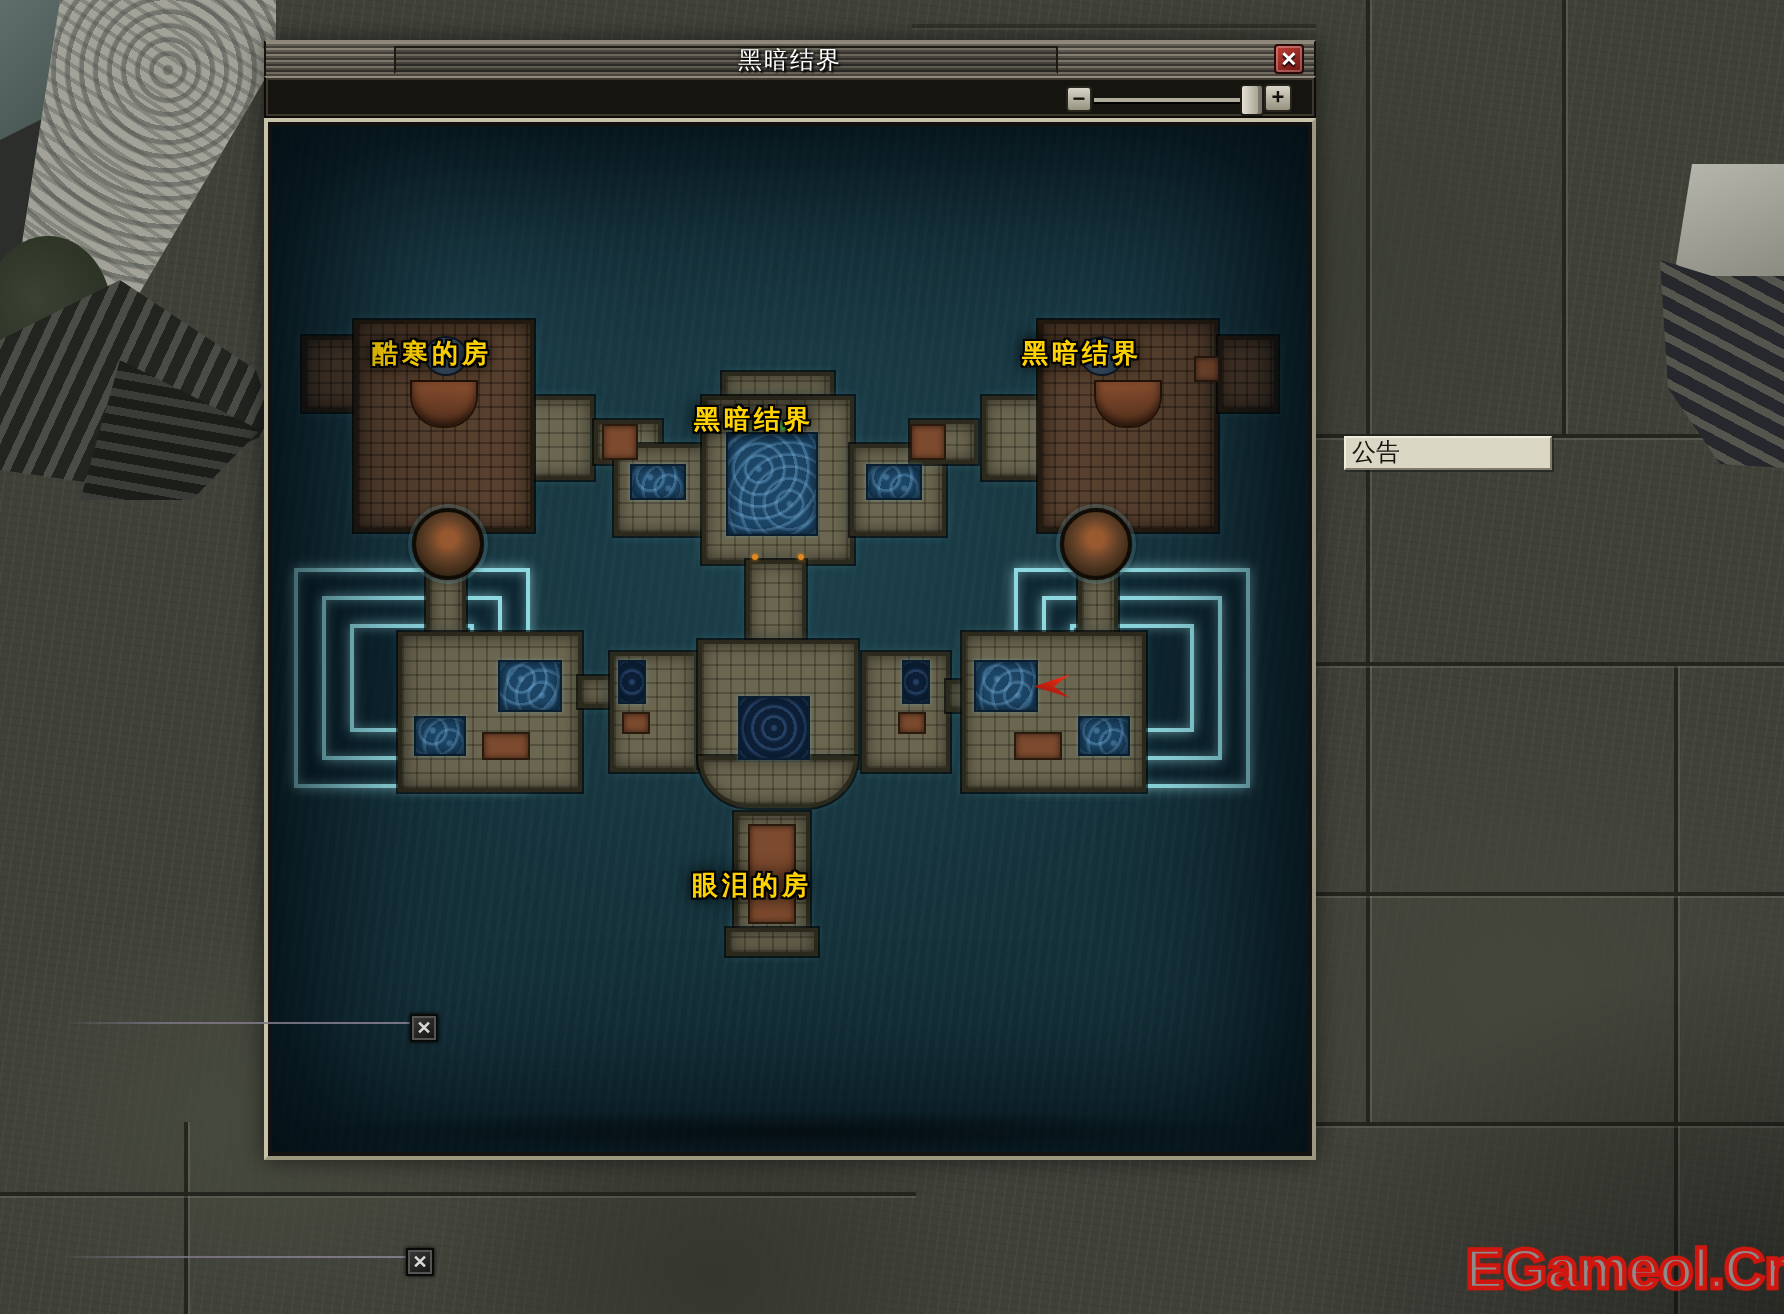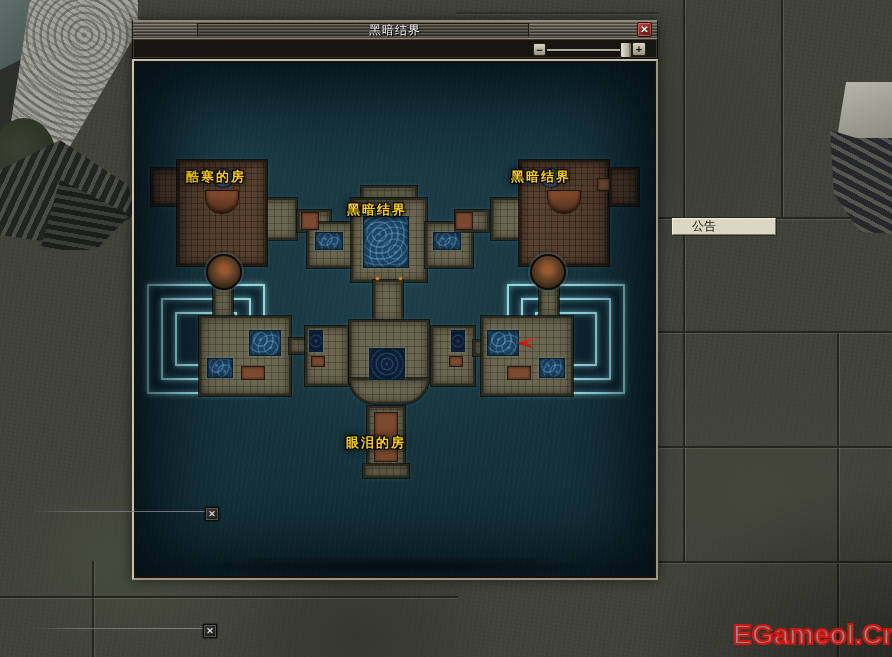--- a/index.html
+++ b/index.html
@@ -116,21 +116,21 @@
   .player-arrow{width:18px;height:14px;background:linear-gradient(200deg,#ff3318,#8e0f06);
     clip-path:polygon(100% 8%, 0 52%, 100% 92%, 55% 52%);
     filter:drop-shadow(1px 1px 1px rgba(0,0,0,.8));}
   .maplabel{font-size:13px;font-weight:bold;letter-spacing:2px;color:#ffd200;white-space:nowrap;
     text-shadow:-1px 0 #000,1px 0 #000,0 -1px #000,0 1px #000,-1px -1px #000,1px 1px #000,
       1px -1px #000,-1px 1px #000,0 0 7px rgba(0,0,0,.95),0 0 10px rgba(0,0,0,.8);margin-top:27px;}
   
   #announce{position:absolute;left:672px;top:218px;width:104px;height:17px;box-sizing:border-box;
     background:#dbd7c5;border:1px solid #f1eddb;border-right-color:#7f7a6a;border-bottom-color:#7f7a6a;
     box-shadow:1px 1px 0 rgba(0,0,0,.35);color:#15140f;font-size:12px;line-height:15px;
-    padding-left:19px;cursor:pointer;}
+    padding-left:3px;cursor:pointer;}
   .mline{position:absolute;height:1px;background:linear-gradient(90deg, rgba(120,115,130,0), #7a7484 30%, #8a8494);opacity:.85;}
   .xicon{position:absolute;width:14px;height:14px;box-sizing:border-box;
     background:linear-gradient(145deg,#3a3a38,#141412);border:1px solid #090908;
     box-shadow:inset 0 0 0 1px #555, 0 0 2px #000;color:#d8d8d4;font-size:9px;font-weight:bold;
     display:flex;align-items:center;justify-content:center;cursor:pointer;}
   #watermark{position:absolute;left:733px;top:619px;font-size:28px;font-weight:bold;color:#8c8c8c;
     -webkit-text-stroke:2.2px #cf1710;text-shadow:0 0 2px #cf1710;letter-spacing:0;}
 </style>
 </head>
 <body>

